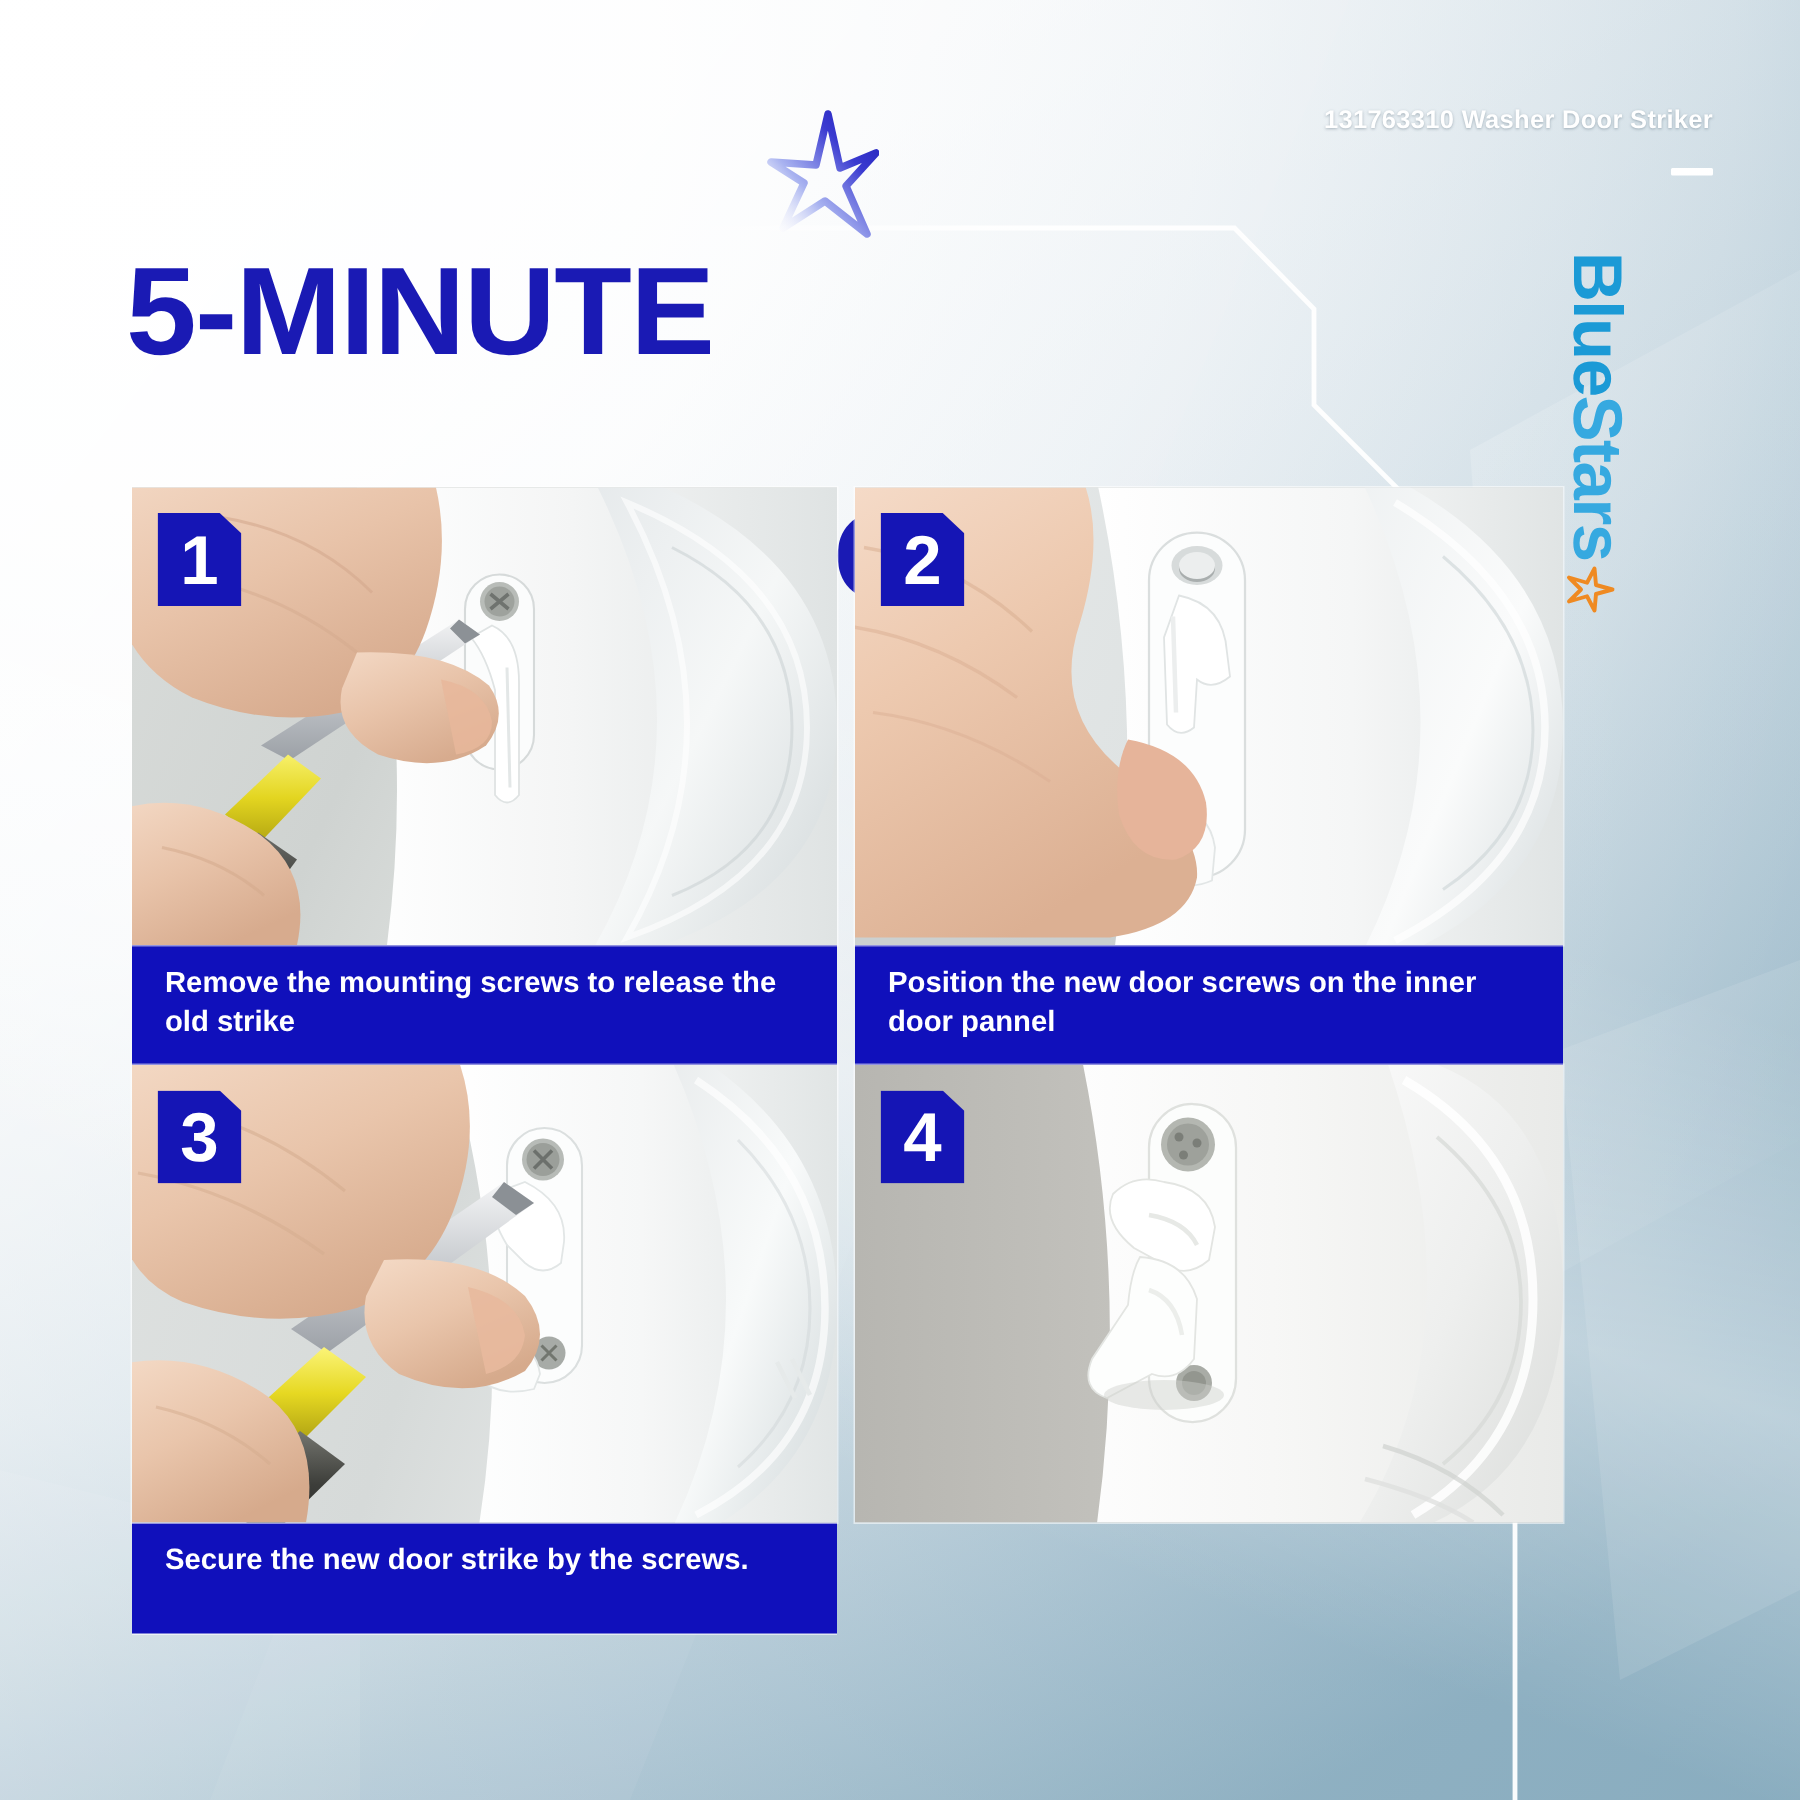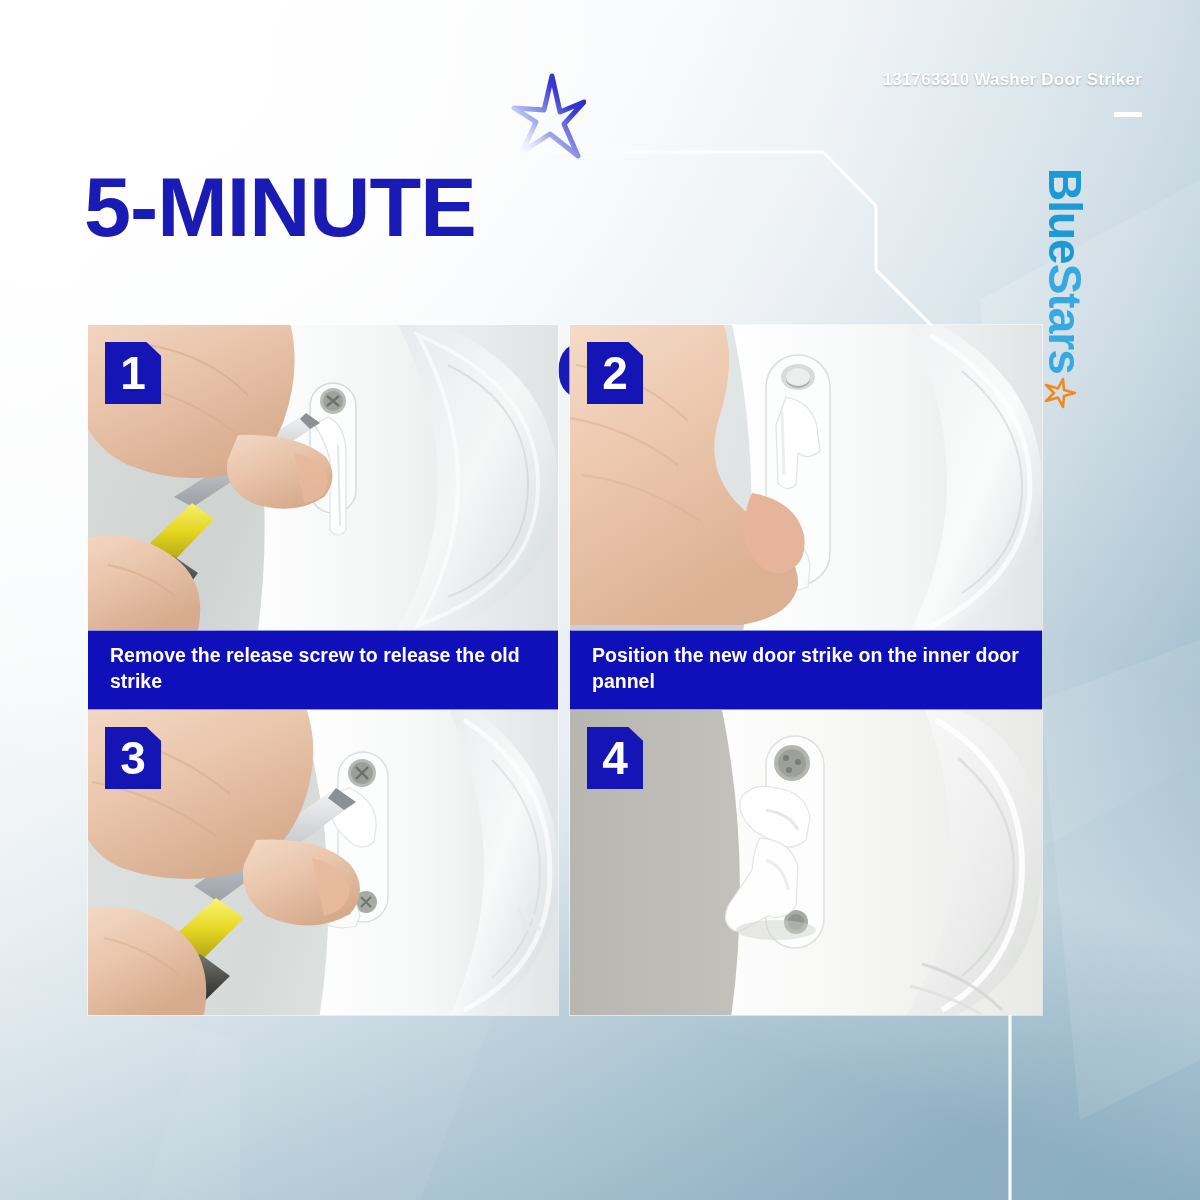--- a/index.html
+++ b/index.html
@@ -239,21 +239,21 @@
 
           <path d="M150 110 Q210 108 238 132 Q252 152 236 172 Q206 192 164 178 Q134 162 140 134 Z" fill="url(#skin1)"></path>
           <path d="M206 128 Q236 134 240 156 Q240 174 216 178" fill="#e7b79b" opacity="0.85"></path>
 
           <path d="M-10 215 Q40 200 86 232 Q120 258 110 305 L-10 305 Z" fill="url(#skin1)"></path>
           <path d="M20 240 Q60 248 88 272" stroke="#d3a98d" stroke-width="2" fill="none" opacity="0.55"></path>
         </svg>
       </div>
       <div class="badge">1</div>
     </div>
-    <div class="caption">Remove the release screw to release the old strike</div>
+    <div class="caption">Remove the mounting screws to release the old strike</div>
   </div>
 
   <div class="card" style="left:570px;top:325px;width:472px;">
     <div class="photo">
       <div class="scene">
         <svg viewBox="0 0 472 305" preserveAspectRatio="none">
           <defs>
             <linearGradient id="bgA2" x1="0" y1="0" x2="1" y2="0.2">
               <stop offset="0" stop-color="#e7eaea"></stop>
                 <stop offset="0.5" stop-color="#dfe3e3"></stop>
@@ -297,21 +297,21 @@
           <path d="M-20 -10 L150 -10 Q168 30 150 90 Q130 150 180 190 Q230 228 228 260 Q222 292 170 300 L-20 300 Z" fill="url(#skin2)"></path>
           <path d="M6 40 Q70 50 118 96" stroke="#d9ae92" stroke-width="2.2" fill="none" opacity="0.55"></path>
           <path d="M-8 92 Q54 100 108 140" stroke="#d9ae92" stroke-width="2.2" fill="none" opacity="0.5"></path>
           <path d="M12 150 Q74 158 130 196" stroke="#d9ae92" stroke-width="2" fill="none" opacity="0.45"></path>
 
           <path d="M182 168 Q226 176 234 210 Q238 240 214 248 Q186 250 176 218 Q172 188 182 168 Z" fill="#e6b49a"></path>
         </svg>
       </div>
       <div class="badge">2</div>
     </div>
-    <div class="caption">Position the new door strike on the inner door pannel</div>
+    <div class="caption">Position the new door screws on the inner door pannel</div>
   </div>
 
   <div class="card" style="left:88px;top:710px;width:470px;">
     <div class="photo">
       <div class="scene">
         <svg viewBox="0 0 470 305" preserveAspectRatio="none">
           <defs>
             <linearGradient id="bgA3" x1="0" y1="0" x2="1" y2="0.2">
               <stop offset="0" stop-color="#dee1e0"></stop>
                 <stop offset="0.5" stop-color="#d6dad9"></stop>
@@ -381,20 +381,21 @@
 
           <path d="M168 130 Q232 126 262 154 Q282 180 262 204 Q224 226 178 206 Q150 186 156 154 Z" fill="url(#skin3)"></path>
           <path d="M224 148 Q258 156 262 180 Q260 200 236 206" fill="#e8b99d" opacity="0.9"></path>
 
           <path d="M-10 200 Q44 188 92 222 Q126 250 116 305 L-10 305 Z" fill="url(#skin3)"></path>
           <path d="M16 228 Q60 238 92 266" stroke="#d4ab8e" stroke-width="2" fill="none" opacity="0.5"></path>
         </svg>
       </div>
       <div class="badge">3</div>
     </div>
+    <div class="caption">Secure the new door strike by the screws.</div>
   </div>
 
   <div class="card" style="left:570px;top:710px;width:472px;">
     <div class="photo">
       <div class="scene">
         <svg viewBox="0 0 472 305" preserveAspectRatio="none">
           <defs>
             <linearGradient id="bgA4" x1="0" y1="0" x2="1" y2="0">
               <stop offset="0" stop-color="#b7b6b1"></stop>
                 <stop offset="0.4" stop-color="#c3c2bd"></stop>

